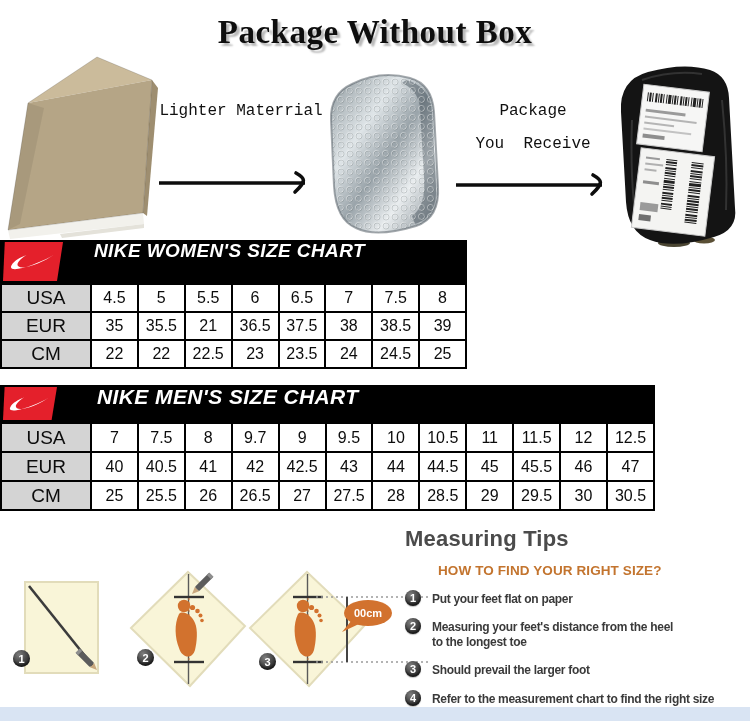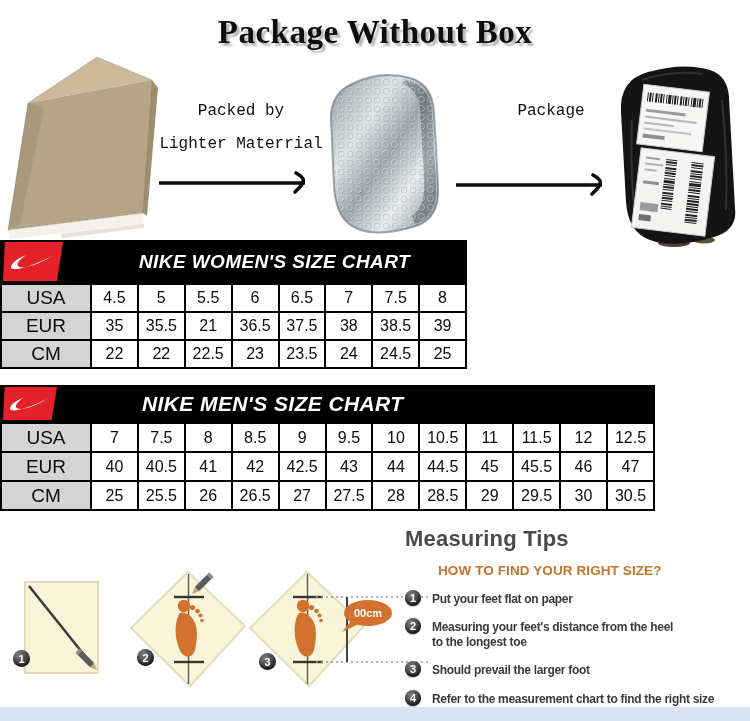--- a/index.html
+++ b/index.html
@@ -11,21 +11,21 @@
     font-family:Liberation Serif, serif;font-weight:bold;font-size:33px;line-height:1;
     color:#0e0e0e;text-shadow:3px 3px 2px #b9b9b9;letter-spacing:.5px;}
   .flow-caption{position:absolute;text-align:center;font-family:"Liberation Mono",monospace;
     font-size:16px;color:#101010;}
   .flow-caption span{display:block;white-space:pre;margin-bottom:15px;}
   .photo{position:absolute;}
   .arrow{position:absolute;}
 
   
   .size-chart{position:absolute;left:0;}
-  .chart-header{background:#000;display:flex;align-items:center;gap:45px;}
+  .chart-header{background:#000;display:flex;}
   .nike-logo{background:#e4202b;clip-path:polygon(3% 0,100% 0,90% 100%,0 100%);
     display:flex;align-items:center;justify-content:center;flex:none;}
   .chart-title{color:#fff;font-style:italic;font-weight:bold;font-size:19px;
     letter-spacing:.4px;margin-left:31px;white-space:nowrap;}
   .size-table{border-collapse:collapse;table-layout:fixed;width:100%;background:#fff;}
   .size-table td{border:2px solid #000;text-align:center;font-size:16px;color:#0c0c0c;
     padding:0;overflow:hidden;}
   .size-table td.lbl{background:#d4d4d4;font-size:19px;width:88px;}
   #women-table td{height:26px;}
   #men-table td{height:27px;}
@@ -61,21 +61,20 @@
     <polygon points="28,55 97,9 152,32" fill="#cbbb9b"></polygon>
     <polygon points="28,55 152,32 143,165 8,182" fill="#b5a586"></polygon>
     <polygon points="152,32 158,40 147,168 143,165" fill="#9e8e70"></polygon>
     <polygon points="28,55 44,60 20,176 8,182" fill="rgba(0,0,0,0.07)"></polygon>
     <polygon points="8,182 143,165 144,176 10,191" fill="#f2f1ec"></polygon>
     <polygon points="60,186 144,176 144,180 62,190" fill="#e4e2da"></polygon>
     <polygon points="28,55 97,9 152,32 143,165 8,182" fill="none" stroke="rgba(0,0,0,0.15)" stroke-width="1"></polygon>
   </svg>
 
   <div class="flow-caption" style="left:150px;top:102px;width:182px">
-    <span>Packed by</span>
     <span>Lighter Materrial</span>
   </div>
 
   <svg class="arrow" style="left:155px;top:168px" width="166" height="28" viewBox="0 0 166 28">
     <line x1="4" y1="15" x2="150" y2="15" stroke="#0d0d0d" stroke-width="3.4"></line>
     <path d="M141,5 C150,10 152,13 140,24" fill="none" stroke="#0d0d0d" stroke-width="3.6" stroke-linecap="round"></path>
   </svg>
 
   <svg class="photo" style="left:318px;top:68px" width="134" height="172" viewBox="0 0 134 172">
     <defs>
@@ -90,22 +89,23 @@
         <circle cx="4.5" cy="4.5" r="3" fill="none" stroke="rgba(255,255,255,0.5)" stroke-width="1"></circle>
         <circle cx="5" cy="5" r="3" fill="none" stroke="rgba(35,45,52,0.3)" stroke-width="0.6"></circle>
       </pattern>
     </defs>
     <path id="blob" d="M34,16 Q62,2 92,10 Q114,16 116,44 L120,118 Q122,150 98,158 Q58,170 38,160 Q18,152 16,118 L13,52 Q12,26 34,16 Z" fill="url(#foil)"></path>
     <path d="M88,12 Q112,18 114,44 L118,118 Q120,148 97,156 L94,148 Q108,138 106,110 L102,40 Q100,22 84,15 Z" fill="rgba(40,52,62,0.38)"></path>
     <path d="M34,16 Q62,2 92,10 Q114,16 116,44 L120,118 Q122,150 98,158 Q58,170 38,160 Q18,152 16,118 L13,52 Q12,26 34,16 Z" fill="url(#bubbles)"></path>
     <path d="M34,16 Q62,2 92,10 Q114,16 116,44 L120,118 Q122,150 98,158 Q58,170 38,160 Q18,152 16,118 L13,52 Q12,26 34,16 Z" fill="none" stroke="#5b656b" stroke-width="2" opacity="0.55"></path>
   </svg>
 
-  <div class="flow-caption" style="left:466px;top:102px;width:170px">
+  <div class="flow-caption" style="left:448px;top:102px;width:170px">
     <span>Package</span>
+    <span>You  Receive</span>
   </div>
 
   <svg class="arrow" style="left:452px;top:170px" width="166" height="28" viewBox="0 0 166 28">
     <line x1="4" y1="15" x2="150" y2="15" stroke="#0d0d0d" stroke-width="3.4"></line>
     <path d="M141,5 C150,10 152,13 140,24" fill="none" stroke="#0d0d0d" stroke-width="3.6" stroke-linecap="round"></path>
   </svg>
 
   <svg class="photo" style="left:612px;top:60px" width="138" height="190" viewBox="0 0 138 190">
     <ellipse cx="62" cy="183" rx="16" ry="4" fill="#4a4532"></ellipse>
     <ellipse cx="92" cy="180" rx="11" ry="3.5" fill="#5a4f35"></ellipse>
@@ -190,21 +190,21 @@
       </div>
       <span class="chart-title" style="margin-left:40px;font-size:21px">NIKE MEN'S SIZE CHART</span>
     </div>
     <table class="size-table" id="men-table">
       <tbody>
           <tr>
             <td class="lbl">USA</td>
             <td>7</td>
             <td>7.5</td>
             <td>8</td>
-            <td>8.5</td>
+            <td>9.7</td>
             <td>9</td>
             <td>9.5</td>
             <td>10</td>
             <td>10.5</td>
             <td>11</td>
             <td>11.5</td>
             <td>12</td>
             <td>12.5</td>
           </tr>
           <tr>

